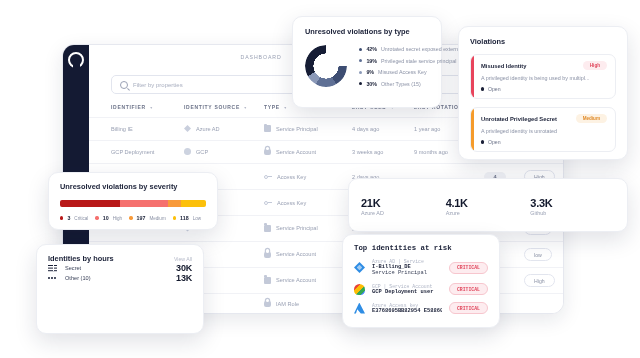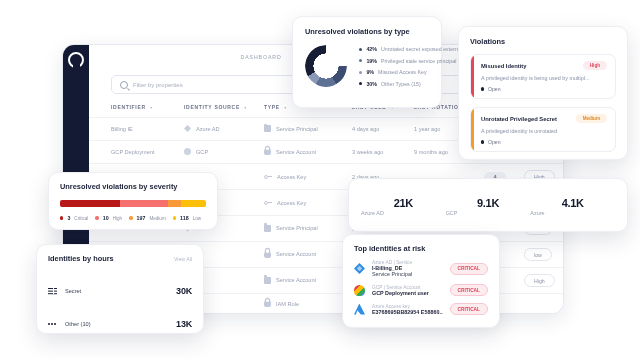--- a/index.html
+++ b/index.html
@@ -122,40 +122,40 @@
   .vstatus .dot{background:#1b2138;}
 
   
   #c-sev{left:48px;top:172px;width:170px;height:58px;padding:9px 11px;box-sizing:border-box;}
   .sevbar{display:flex;height:7px;border-radius:2px;overflow:hidden;margin-top:9px;}
   .sevlegend{display:flex;gap:7px;margin-top:8px;}
 
   
   #c-itype{left:36px;top:244px;width:168px;height:90px;padding:9px 11px;box-sizing:border-box;}
   .viewall{font-size:5.2px;color:#b4b9c8;}
-  .itrow{display:flex;align-items:center;margin-top:23px;}
+  .itrow{display:flex;align-items:center;margin-top:0;}
   .itlabel{font-size:5.6px;color:#3a4158;margin-left:8px;}
   .itval{margin-left:auto;font-size:9px;font-weight:bold;color:#12182c;letter-spacing:-.2px;}
   .ic{width:9px;height:8px;position:relative;flex:0 0 auto;}
   .ic-secret:before{content:"";position:absolute;left:0;top:0.5px;width:9px;height:1.2px;background:#1b2138;box-shadow:0 2.6px 0 #1b2138,0 5.2px 0 #1b2138;}
   .ic-secret:after{content:"";position:absolute;left:5px;top:0;width:1.2px;height:7px;background:#fff;}
   .ic-token{border:1px solid #1b2138;border-radius:1.5px;font-size:4px;color:#1b2138;display:flex;align-items:center;justify-content:center;box-sizing:border-box;}
   .ic-folder{background:#1b2138;border-radius:1px;height:6px;margin-top:1px;}
   .ic-folder:before{content:"";position:absolute;left:0;top:-1.4px;width:4.4px;height:2px;background:#1b2138;border-radius:1px 1px 0 0;}
   .ic-other:before{content:"";position:absolute;left:0;top:3px;width:1.8px;height:1.8px;border-radius:50%;background:#1b2138;box-shadow:3px 0 0 #1b2138,6px 0 0 #1b2138;}
 
   
   #c-prov{left:348px;top:178px;width:280px;height:54px;padding:8px 12px;box-sizing:border-box;}
   .provrow{display:flex;gap:0;margin-top:7px;}
   .provcell{flex:1;}
-  .provbig{font-size:11px;font-weight:bold;color:#12182c;letter-spacing:-.3px;margin-top:3px;text-align:center;}
+  .provbig{font-size:11px;font-weight:bold;color:#12182c;letter-spacing:-.3px;margin-top:3px;}
   .provsub{font-size:5.4px;color:#9aa1b4;margin-top:1px;}
 
   
-  #c-risk{left:342px;top:234px;width:158px;height:94px;padding:9px 11px;box-sizing:border-box;}
+  #c-risk{left:342px;top:234px;width:158px;height:94px;padding:9px 11px;box-sizing:border-box;font-family:Liberation Mono, monospace;}
   .rrow{display:flex;align-items:center;gap:7px;margin-top:7px;}
   .rtxt{flex:1;min-width:0;}
   .rsub{font-size:4.8px;color:#b0b6c6;white-space:nowrap;overflow:hidden;}
   .rname{font-size:5.4px;font-weight:bold;color:#1b2138;white-space:nowrap;overflow:hidden;}
   .rname.reg{font-weight:normal;color:#3a4158;}
   .rbadge{
     font-size:4.8px;font-weight:bold;color:#e0445a;background:#fdecef;
     border:1px solid #f7c6ce;border-radius:8px;padding:2.5px 7px;flex:0 0 auto;
   }
   .pv{width:11px;height:11px;flex:0 0 auto;position:relative;}
@@ -447,28 +447,28 @@
   </div>
 
   <div class="card" id="c-prov">
     <div class="provrow">
       <div class="provcell">
         <span class="pv pv-azuread"></span>
         <div class="provbig">21K</div>
         <div class="provsub">Azure AD</div>
       </div>
       <div class="provcell">
-        <span class="pv pv-gcp"></span>
-        <div class="provbig">9.1K</div>
-        <div class="provsub">GCP</div>
-      </div>
-      <div class="provcell">
         <span class="pv pv-azure"></span>
         <div class="provbig">4.1K</div>
         <div class="provsub">Azure</div>
+      </div>
+      <div class="provcell">
+        <span class="pv pv-github"></span>
+        <div class="provbig">3.3K</div>
+        <div class="provsub">Github</div>
       </div>
     </div>
   </div>
 
   <div class="card" id="c-risk">
     <div class="card-title">Top identities at risk</div>
 
     <div class="rrow">
       <span class="pv pv-azuread"></span>
       <span class="rtxt">

